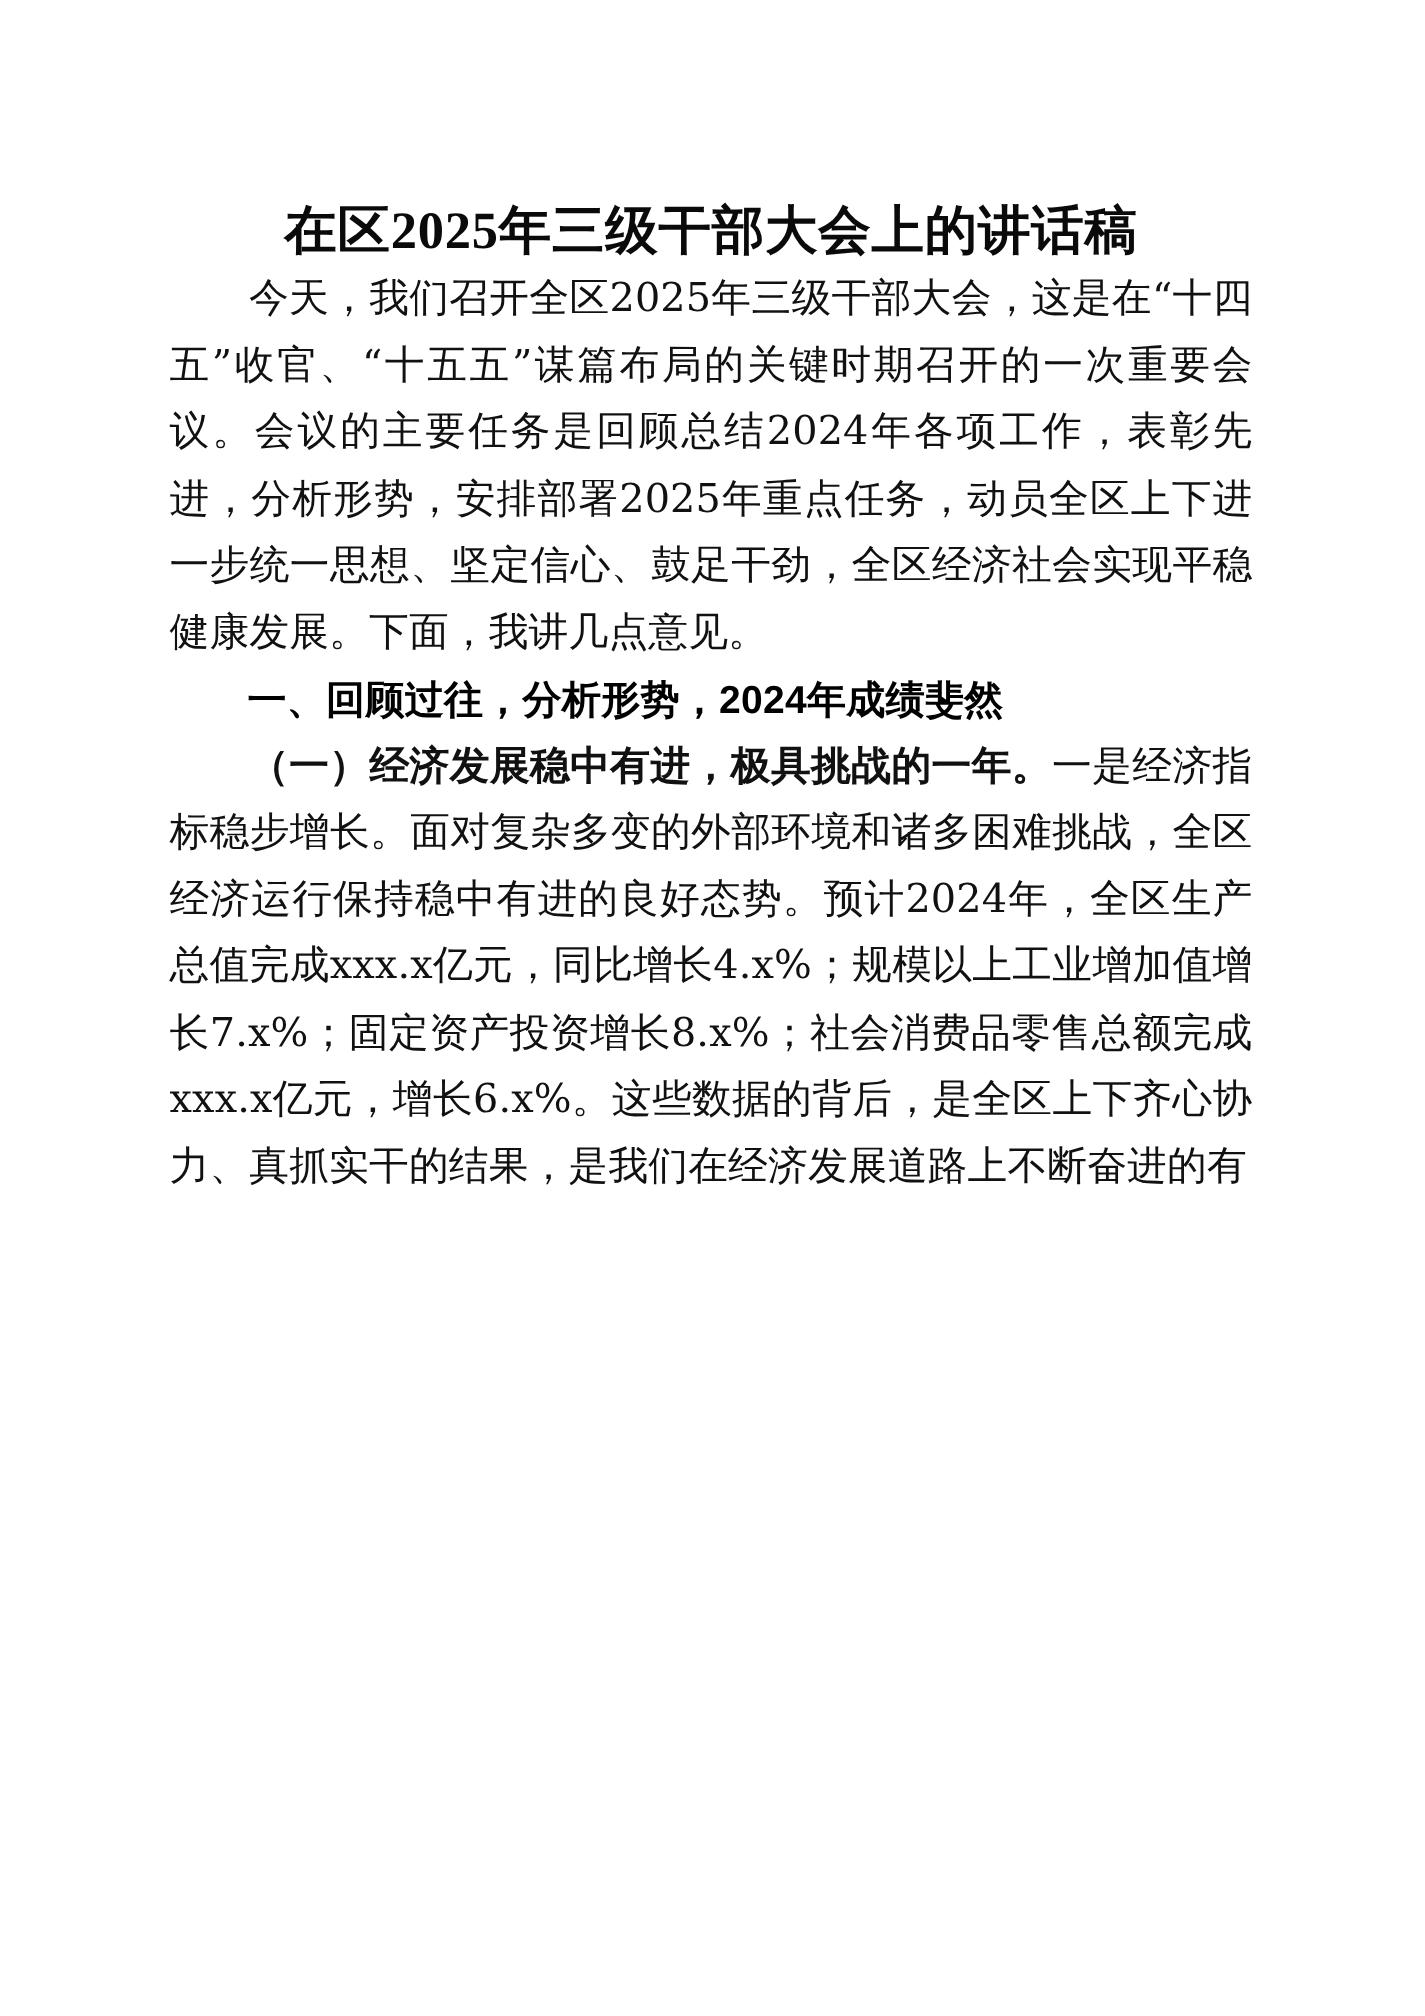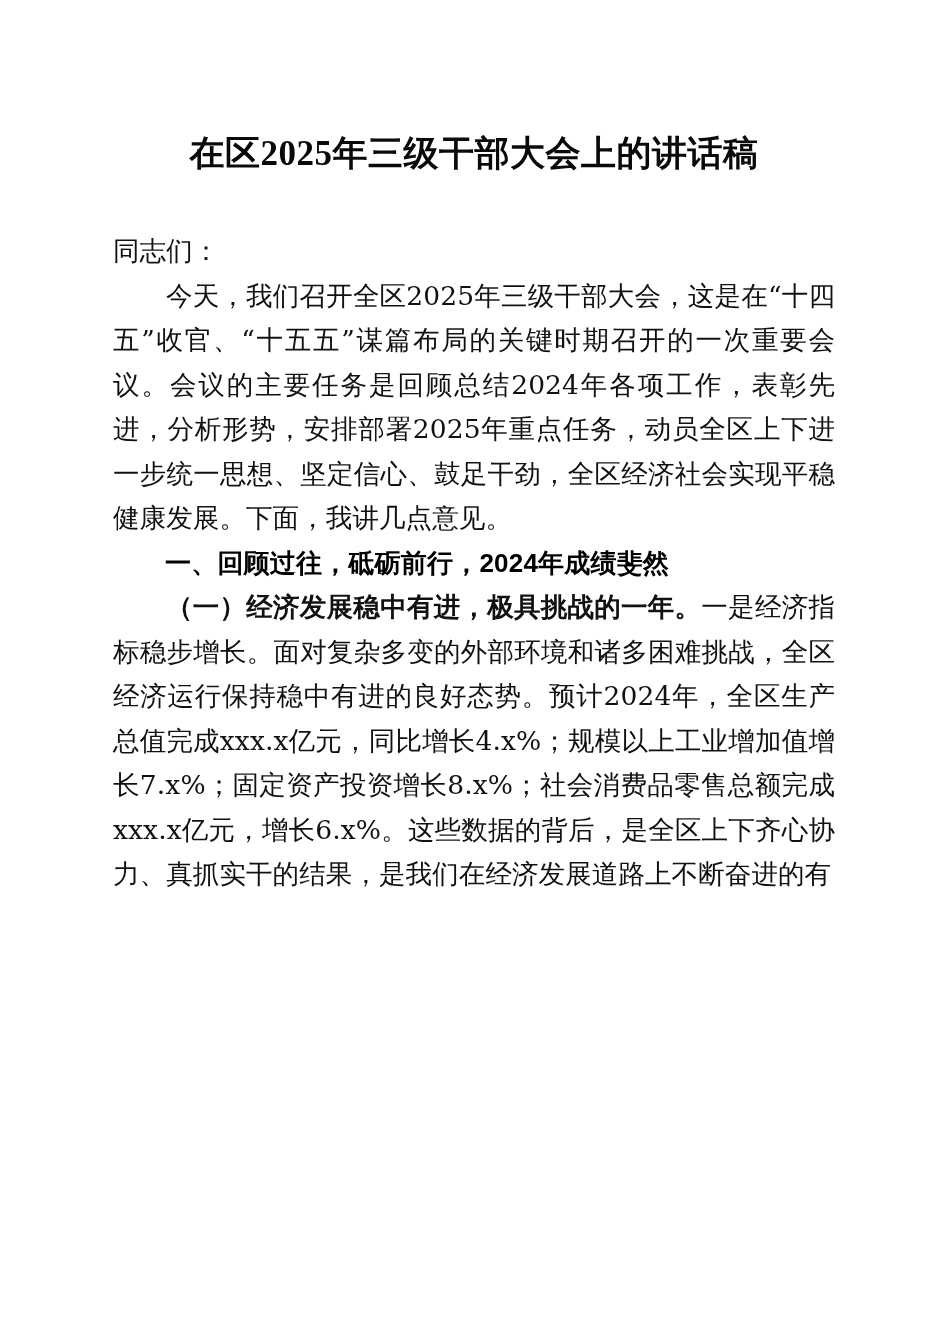--- a/index.html
+++ b/index.html
@@ -77,25 +77,24 @@
   }
 </style>
 </head>
 <body>
 
 <div class="page">
   <div class="content">
 
     <h1 class="doc-title">在区2025年三级干部大会上的讲话稿</h1>
 
-    <p class="para salutation">同志们：</p>
 
     <p class="para indent para-first">今天，我们召开全区2025年三级干部大会，这是在“十四五”收官、“十五五”谋篇布局的关键时期召开的一次重要会议。会议的主要任务是回顾总结2024年各项工作，表彰先进，分析形势，安排部署2025年重点任务，动员全区上下进一步统一思想、坚定信心、鼓足干劲，全区经济社会实现平稳健康发展。下面，我讲几点意见。</p>
 
-    <h2 class="section-heading">一、回顾过往，砥砺前行，2024年成绩斐然</h2>
+    <h2 class="section-heading">一、回顾过往，分析形势，2024年成绩斐然</h2>
 
 
     <p class="para indent">
       <span class="lead">（一）经济发展稳中有进，极具挑战的一年。</span><span>一是经济指标稳步增长。面对复杂多变的外部环境和诸多困难挑战，全区经济运行保持稳中有进的良好态势。预计2024年，全区生产总值完成xxx.x亿元，同比增长4.x%；规模以上工业增加值增长7.x%；固定资产投资增长8.x%；社会消费品零售总额完成xxx.x亿元，增长6.x%。这些数据的背后，是全区上下齐心协力、真抓实干的结果，是我们在经济发展道路上不断奋进的有</span>
     </p>
 
   </div>
 </div>
 
 </body></html>

